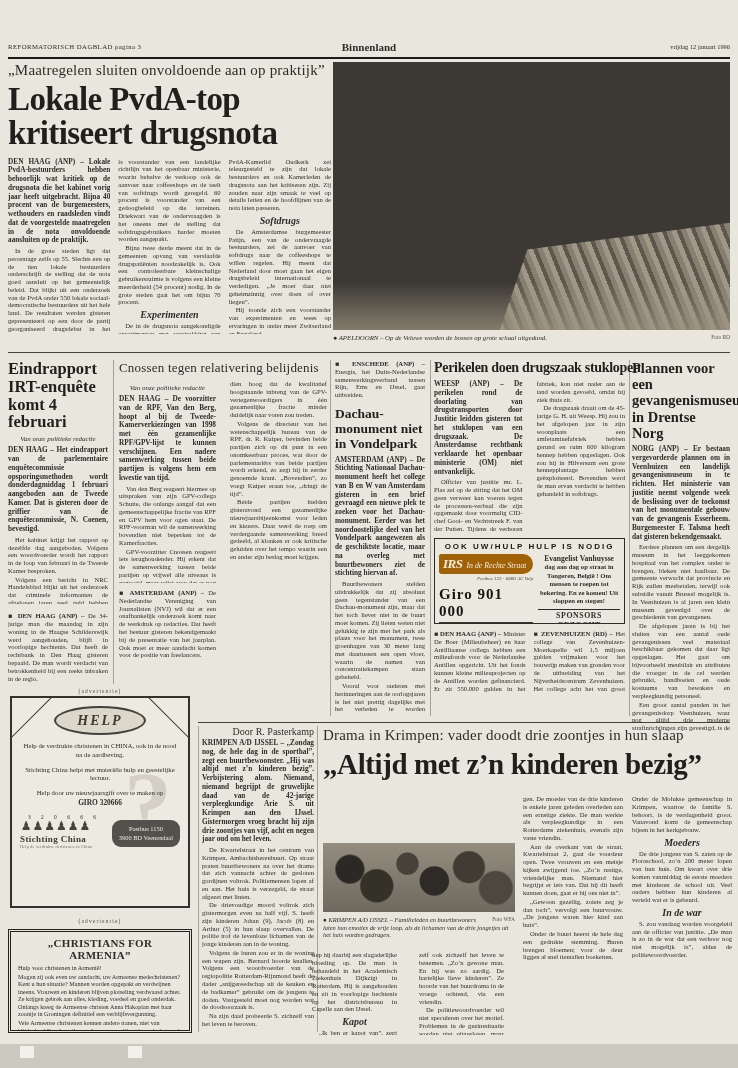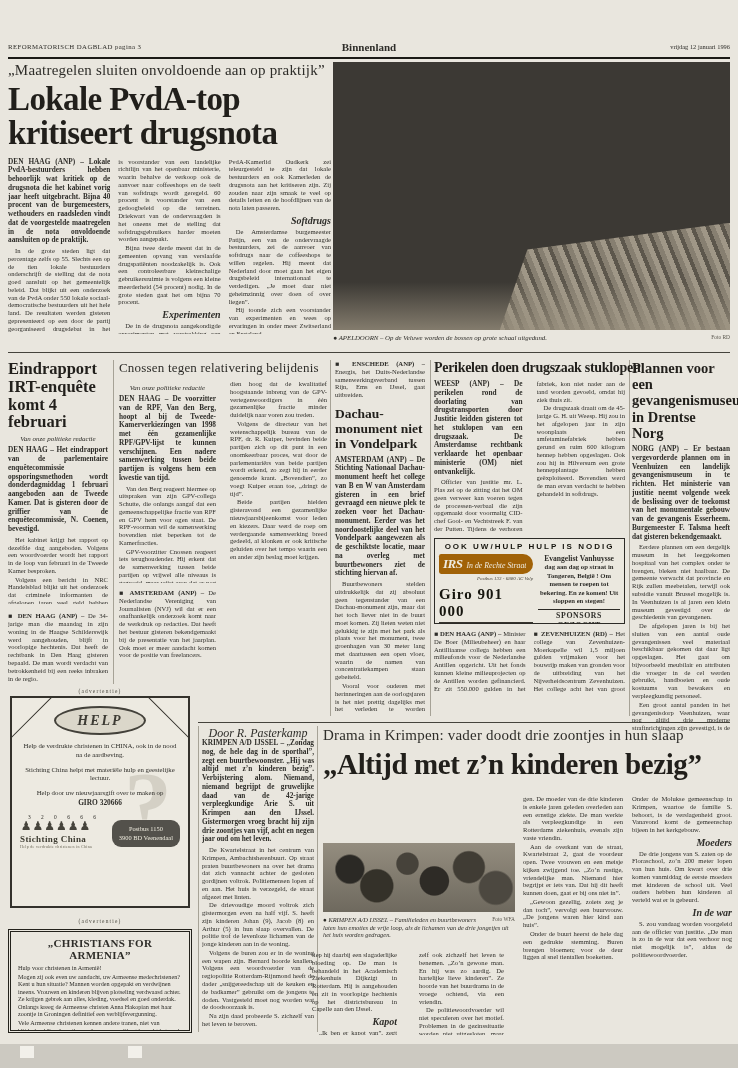--- a/index.html
+++ b/index.html
@@ -21,21 +21,21 @@
   #vr2{left:330px;top:360px;height:356px;}
   #vr3{left:430px;top:360px;height:356px;}
   #vr4{left:629px;top:360px;height:356px;}
   #vr5{left:198px;top:726px;height:306px;}
   #vr6{left:317px;top:726px;height:306px;}
   
   .col{font-size:6.6px;line-height:1.18;text-align:justify;overflow:hidden;}
   .col p{margin:0 0 1px;text-indent:7px;}
   .col p:first-child{text-indent:0;}
   .col p.lead{font-weight:700;font-size:7.3px;line-height:1.2;text-indent:0;margin-bottom:2px;}
-  .col p.sub{font-style:italic;font-weight:700;font-size:10px;text-indent:0;margin:3px 0 1px;text-align:right;}
+  .col p.sub{font-style:italic;font-weight:700;font-size:10px;text-indent:0;margin:3px 0 1px;text-align:center;}
   .byline{font-size:7px;font-style:italic;text-align:center;margin:4px 0 3px;}
   .brief{font-size:6.6px;line-height:1.18;text-align:justify;overflow:hidden;margin:0;}
   .brief b{font-size:6.7px;}
   .kicker{font-size:15px;letter-spacing:.2px;}
   h1,h2,h3{margin:0;font-weight:700;color:#211f1b;}
   
   #lead-art{position:absolute;left:8px;top:62px;width:323px;height:288px;}
   .h-main{font-size:33px;line-height:1.04;letter-spacing:-.6px;margin-top:3px;}
   .cols3{display:flex;gap:8px;margin-top:7px;}
   .cols3 .col{flex:1;height:176px;}
@@ -118,22 +118,22 @@
   .figures{font-size:12px;letter-spacing:1px;color:#46443c;line-height:1;}
   .org{font-weight:700;font-size:9px;color:#3b392f;letter-spacing:.4px;text-align:left;margin-top:2px;}
   .org small{display:block;font-weight:400;font-size:4px;letter-spacing:.3px;color:#6b6758;}
   .china-addr{background:#53514b;color:#edeadd;border-radius:9px;font-size:6.4px;padding:5px 7px;
               line-height:1.35;text-align:center;}
   #armenia{position:absolute;left:8px;top:929px;width:184px;height:104px;border:3px double #24221c;
            background:#eae7df;box-sizing:border-box;padding:5px 7px;overflow:hidden;}
   .arm-title{text-align:center;font-weight:700;font-size:11px;letter-spacing:.3px;margin-bottom:3px;}
   .arm-body p{font-size:6.2px;line-height:1.22;margin:0 0 1px;text-indent:0;text-align:left;}
   
-  #krimpen-byline{position:absolute;left:202px;top:726px;width:112px;text-align:center;
-                  font-size:12px;font-style:italic;}
+  #krimpen-byline{position:absolute;left:202px;top:726px;width:112px;text-align:right;
+                  font-size:10px;}
   #krimpen-kicker{position:absolute;left:323px;top:727px;width:409px;font-size:15px;
                   white-space:nowrap;overflow:hidden;}
   #krimpen-headline{position:absolute;left:323px;top:748px;width:409px;font-size:29px;font-weight:700;
                     letter-spacing:-.4px;white-space:nowrap;overflow:hidden;color:#211f1b;}
   #krimpen-col1{position:absolute;left:202px;top:739px;width:112px;height:296px;}
   #krimpen-photo{position:absolute;left:323px;top:843px;width:192px;height:69px;overflow:hidden;
     background:
       radial-gradient(circle at 14% 38%, #2b2925 0 8%, transparent 9%),
       radial-gradient(circle at 28% 62%, #343129 0 11%, transparent 12%),
       radial-gradient(circle at 44% 30%, #46423a 0 9%, transparent 10%),

